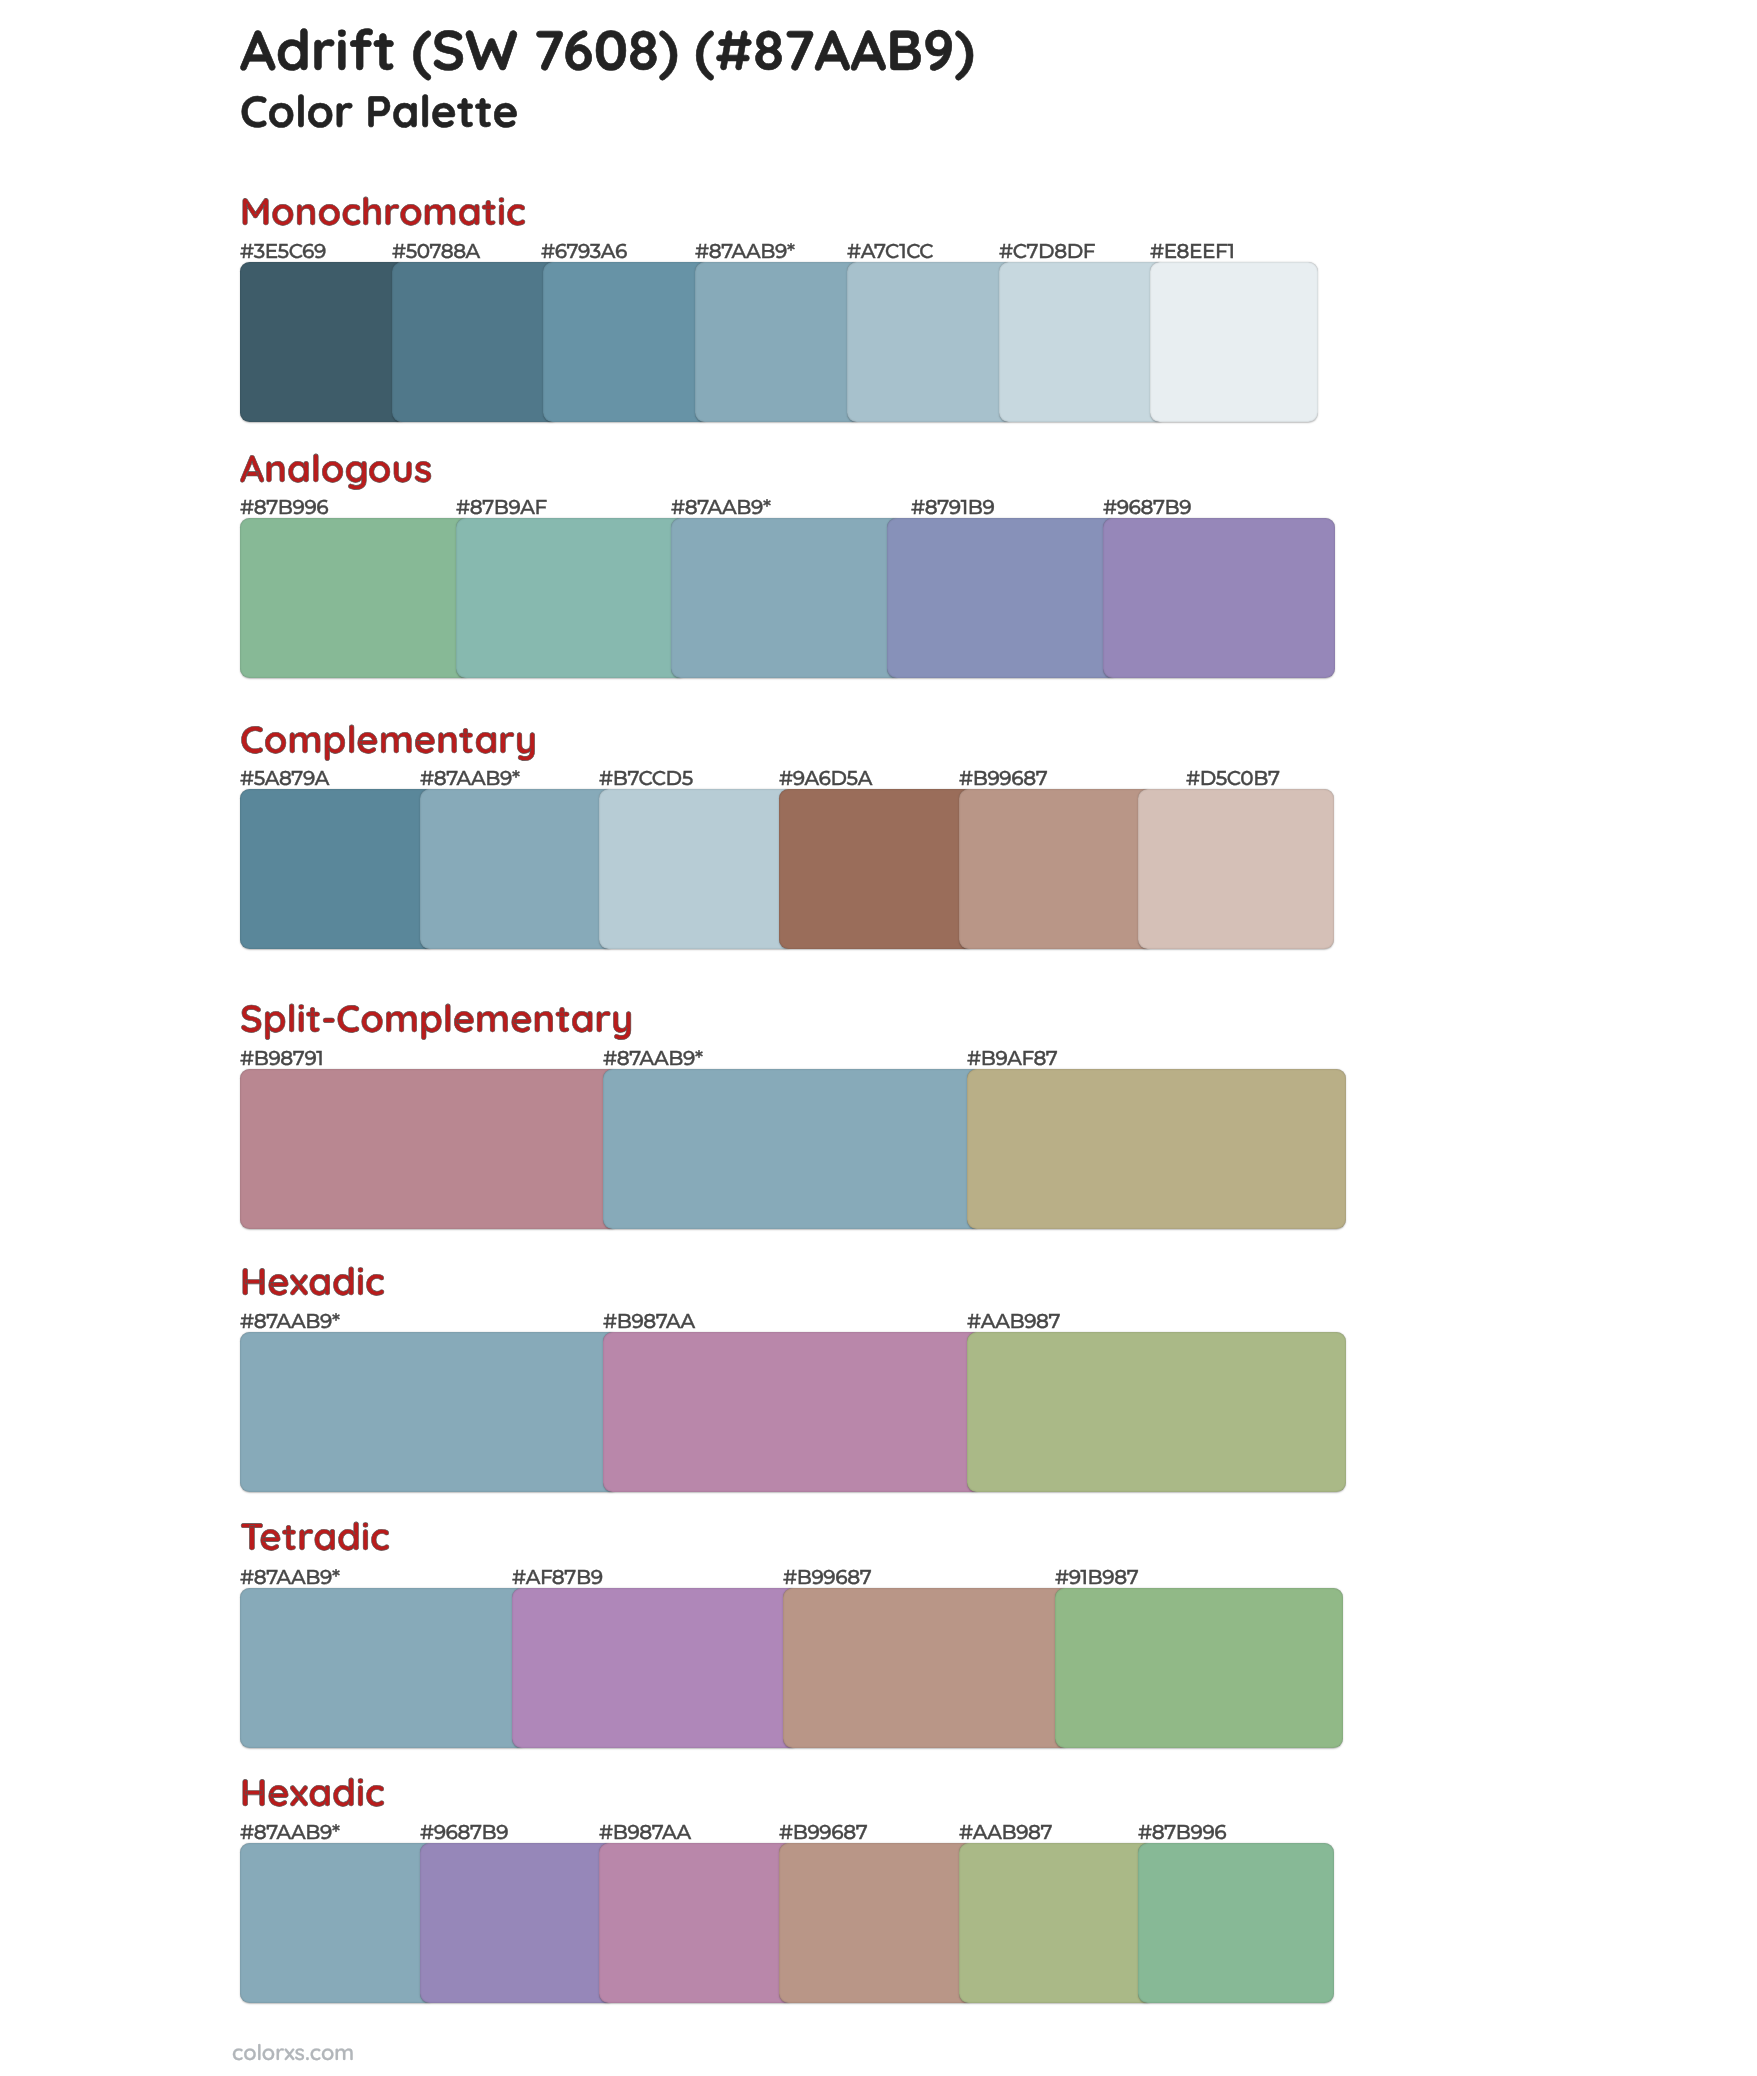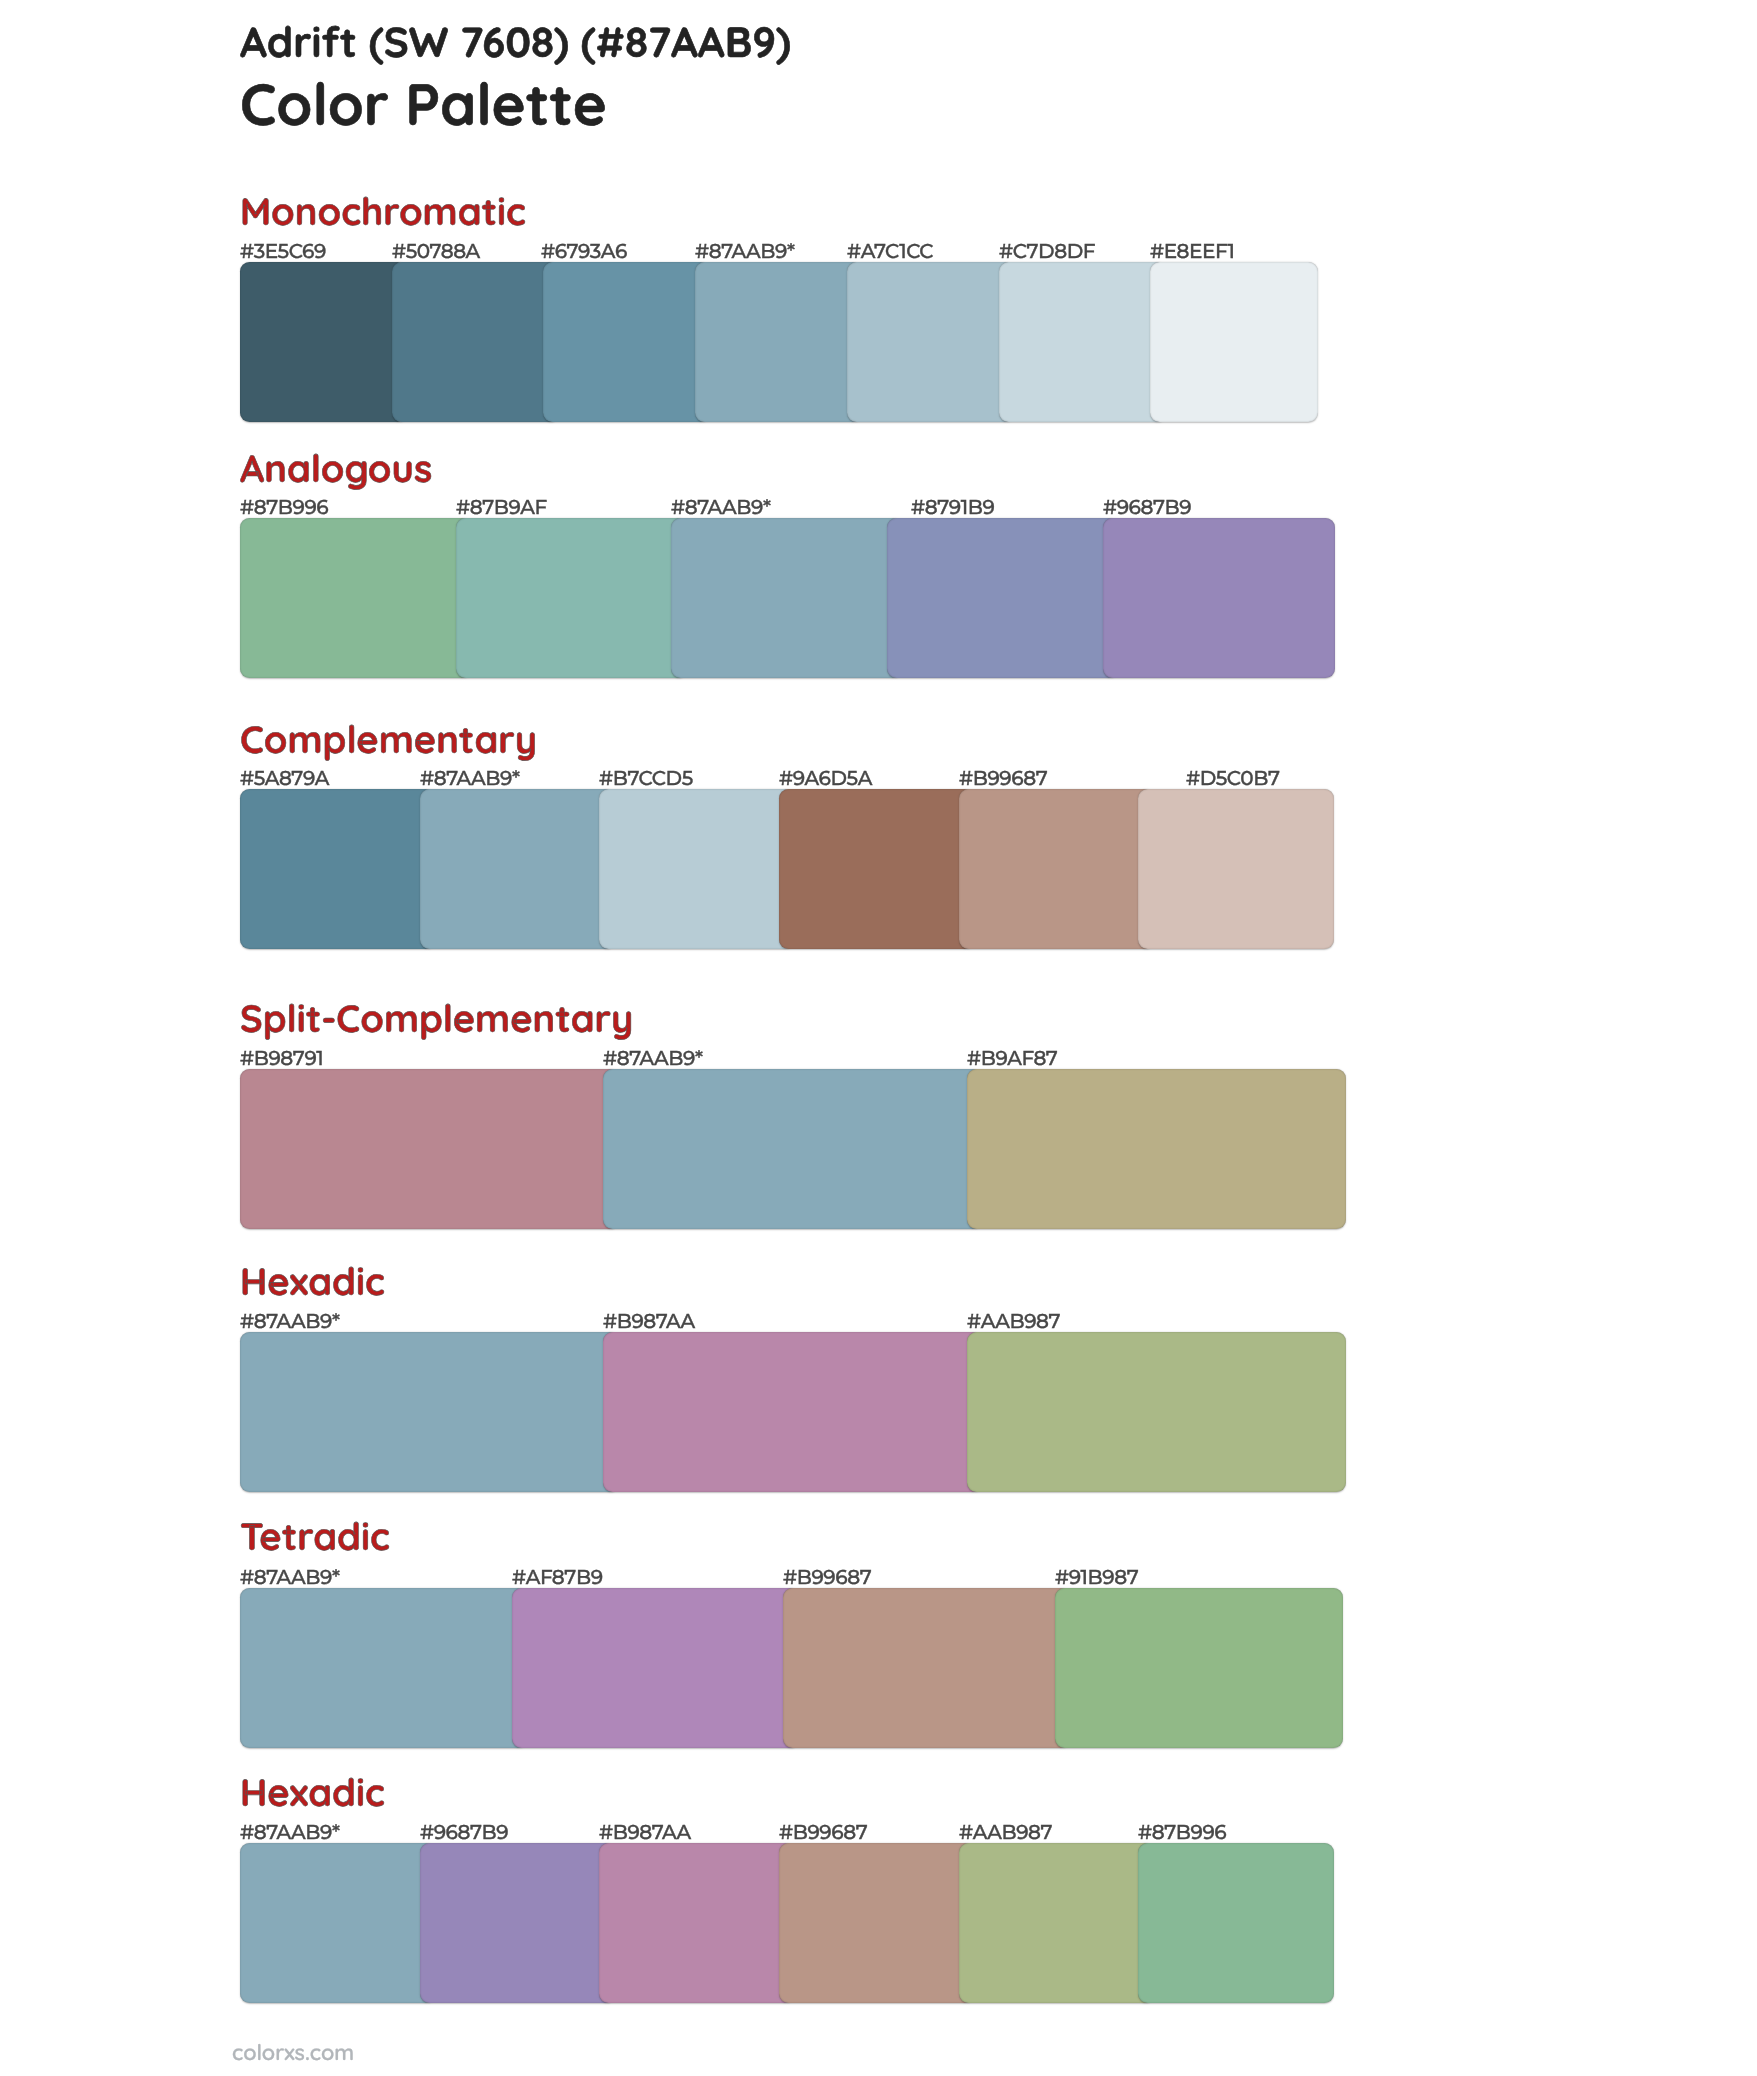--- a/index.html
+++ b/index.html
@@ -2,22 +2,22 @@
 <html style="font-size:12.8px"><head>
 <meta charset="utf-8">
 <style>
   html,body { margin:0; padding:0; background:#ffffff; }
   body { width:1757px; height:2077px; position:relative; overflow:hidden;
          font-family:"Quicksand","Varela Round","Liberation Sans",sans-serif;
          -webkit-font-smoothing:antialiased; text-rendering:geometricPrecision; }
   .title, .subtitle { position:absolute; left:240px; font-weight:700;
             color:#232323; line-height:1; white-space:nowrap;
             -webkit-text-stroke:0.6px #232323; }
-  .title    { top:21px; font-size:42px; }
-  .subtitle { top:75px;  font-size:58px; }
+  .title    { top:21px; font-size:56px; }
+  .subtitle { top:89px;  font-size:44px; }
   .section  { position:absolute; left:0; top:0; width:100%; }
   .sec-title { position:absolute; left:240px; font-size:38px; font-weight:700; color:#b91c1c;
                line-height:1; white-space:nowrap; margin-top:-4.5px;
                -webkit-text-stroke:0.6px #555555; }
   .row { position:absolute; left:240px; height:160px; }
   .sw  { position:absolute; top:0; height:160px; border-radius:9.6px;
          box-shadow:0 0.8px 1.6px rgba(0,0,0,0.26), inset 0 0 1.6px rgba(0,0,0,0.30); }
   .lbl { position:absolute; top:-20px; font-size:20px; font-weight:500; color:#474747;
          line-height:1; white-space:nowrap; letter-spacing:-0.4px;
          -webkit-font-smoothing:antialiased; -webkit-text-stroke:0.4px #474747;

